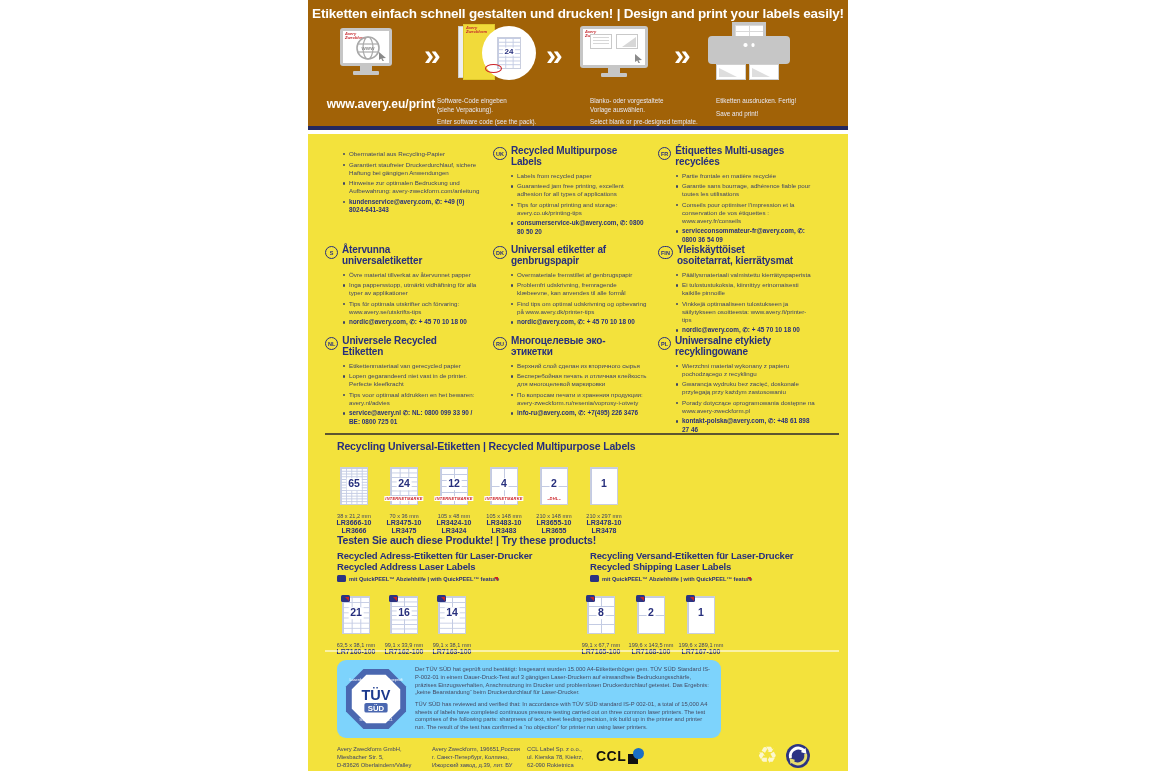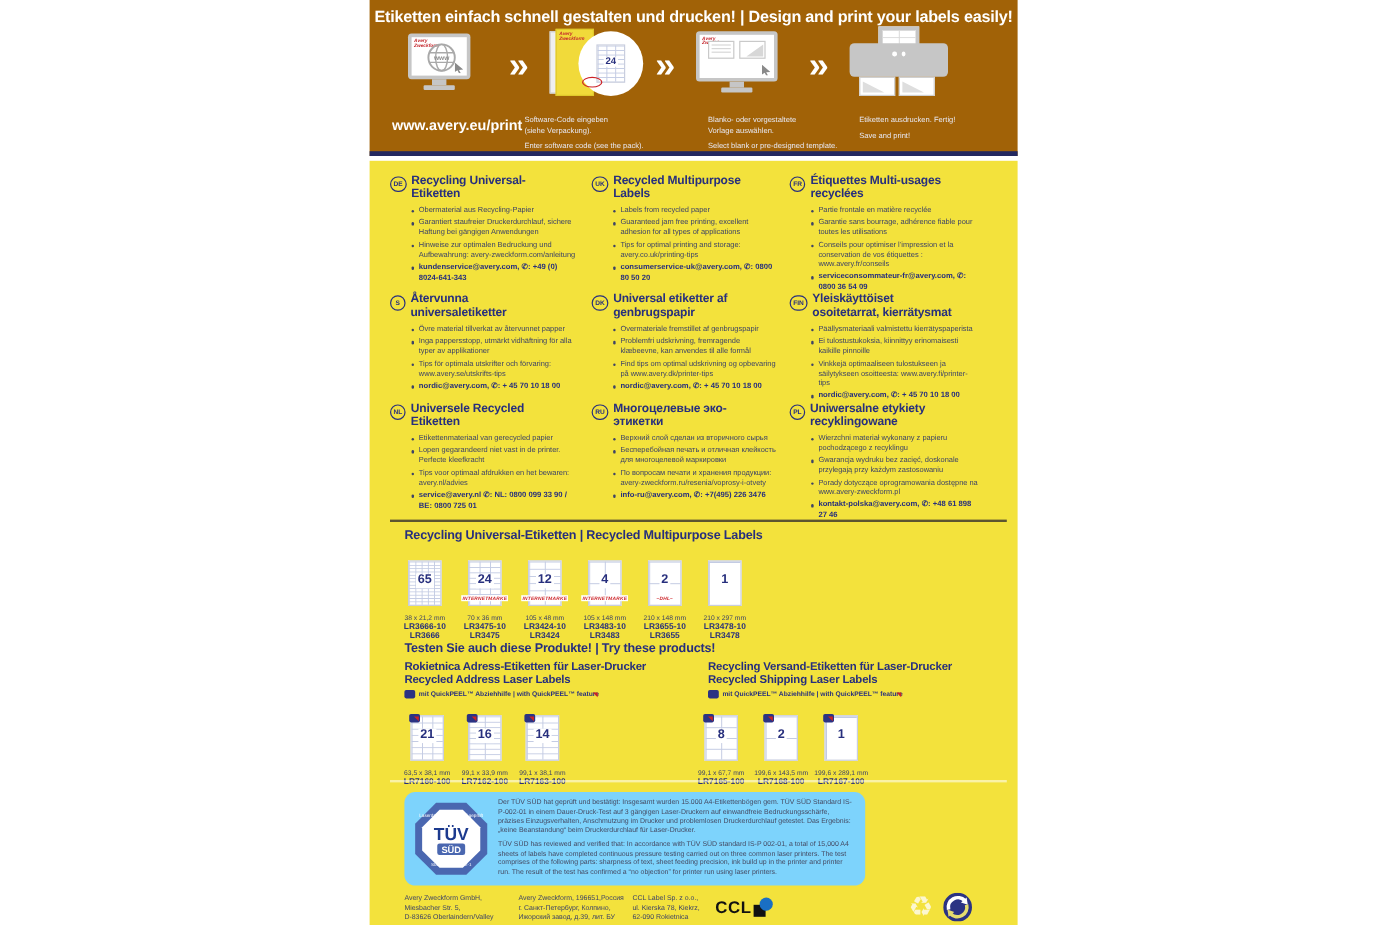--- a/index.html
+++ b/index.html
@@ -205,24 +205,20 @@
   <div class="cap" style="left:408px; top:97px; width:110px;">
     <span>Etiketten ausdrucken. Fertig!</span>
     <span class="en">Save and print!</span>
   </div>
 </div>
 
 <div class="body-bg"></div>
 
 <div class="langs" id="langs">
   <div class="lang-card">
-    <div class="lang-head">
-      <span class="badge">DE</span>
-      <span class="lang-title">Recycling Universal-Etiketten</span>
-    </div>
     <ul>
       <li>Obermaterial aus Recycling-Papier</li>
       <li>Garantiert staufreier Druckerdurchlauf, sichere Haftung bei gängigen Anwendungen</li>
       <li>Hinweise zur optimalen Bedruckung und Aufbewahrung: avery-zweckform.com/anleitung</li>
       <li class="contact">kundenservice@avery.com, ✆: +49 (0) 8024-641-343</li>
     </ul>
   </div>
 
   <div class="lang-card">
     <div class="lang-head">
@@ -390,21 +386,21 @@
     </div>
     <div class="p-size">210 x 297 mm</div>
     <div class="p-code">LR3478-10</div>
     <div class="p-code">LR3478</div>
   </div>
 </div>
 
 <div class="sec-title" style="left:337px; top:534px;">Testen Sie auch diese Produkte! | Try these products!</div>
 
 <div class="group-head" style="left:337px; top:550px; width:240px;">
-  <div>Rokietnica Adress-Etiketten für Laser-Drucker</div>
+  <div>Recycled Adress-Etiketten für Laser-Drucker</div>
     <div>Recycled Address Laser Labels</div>
 </div>
 <div class="group-head" style="left:590px; top:550px; width:240px;">
   <div>Recycling Versand-Etiketten für Laser-Drucker</div>
     <div>Recycled Shipping Laser Labels</div>
 </div>
 
 <div class="qp-line" style="left:337px; top:575px;">
   <span class="qp-badge"></span>
   <span>mit QuickPEEL™ Abziehhilfe | with QuickPEEL™ feature</span>

